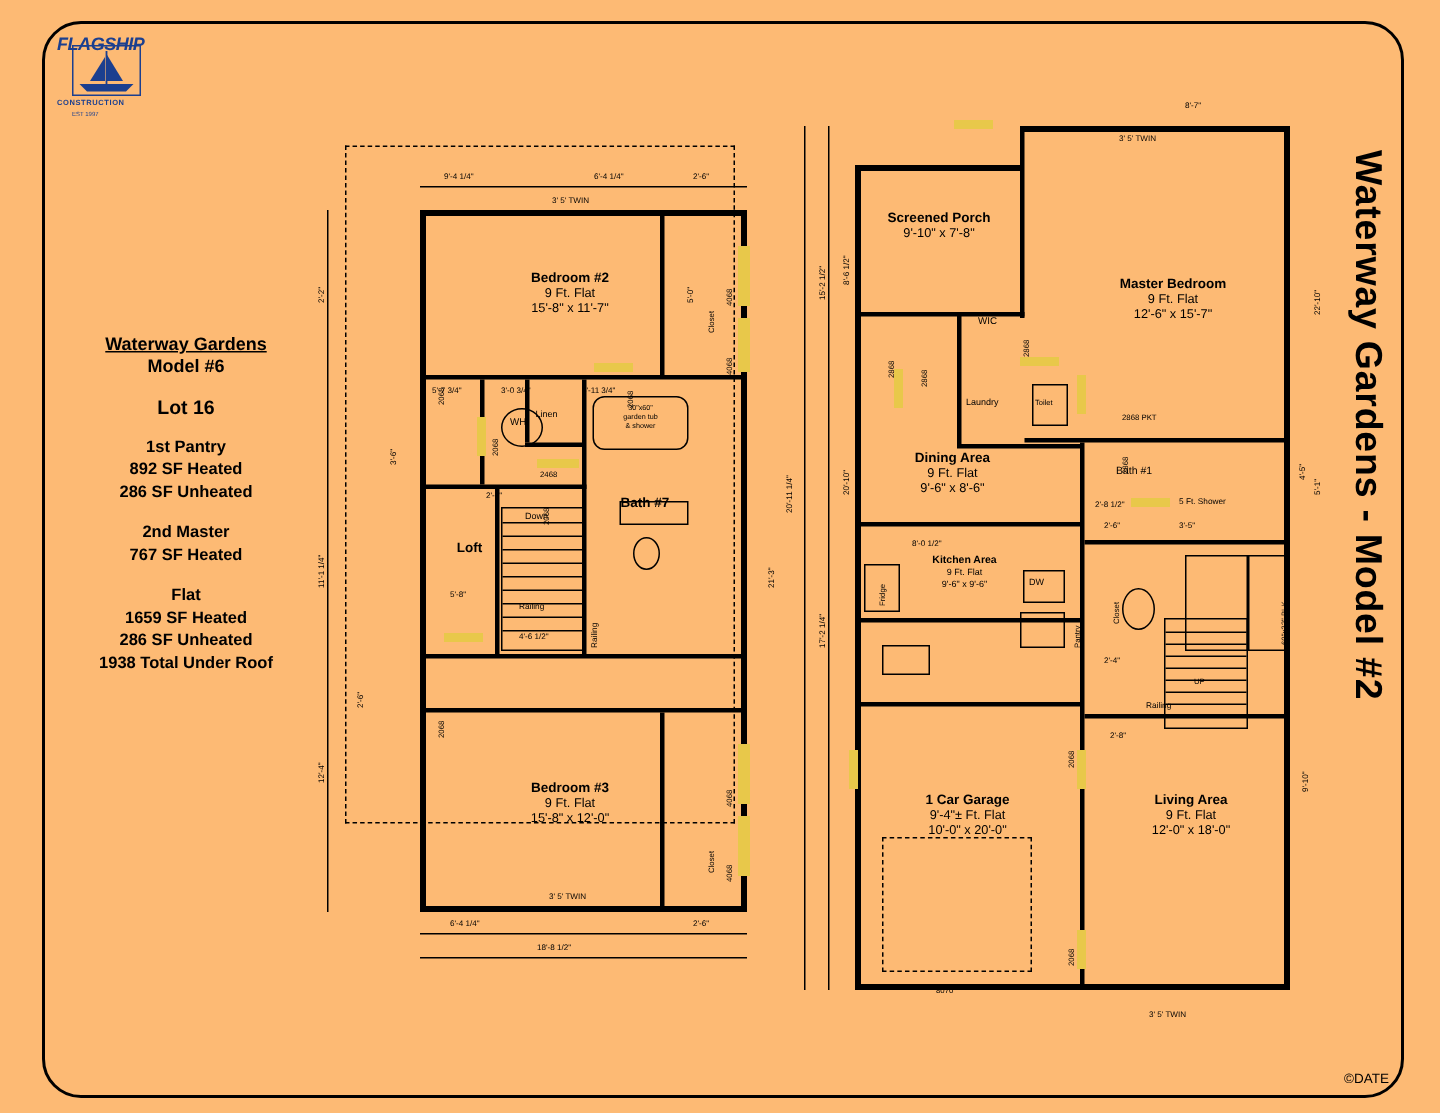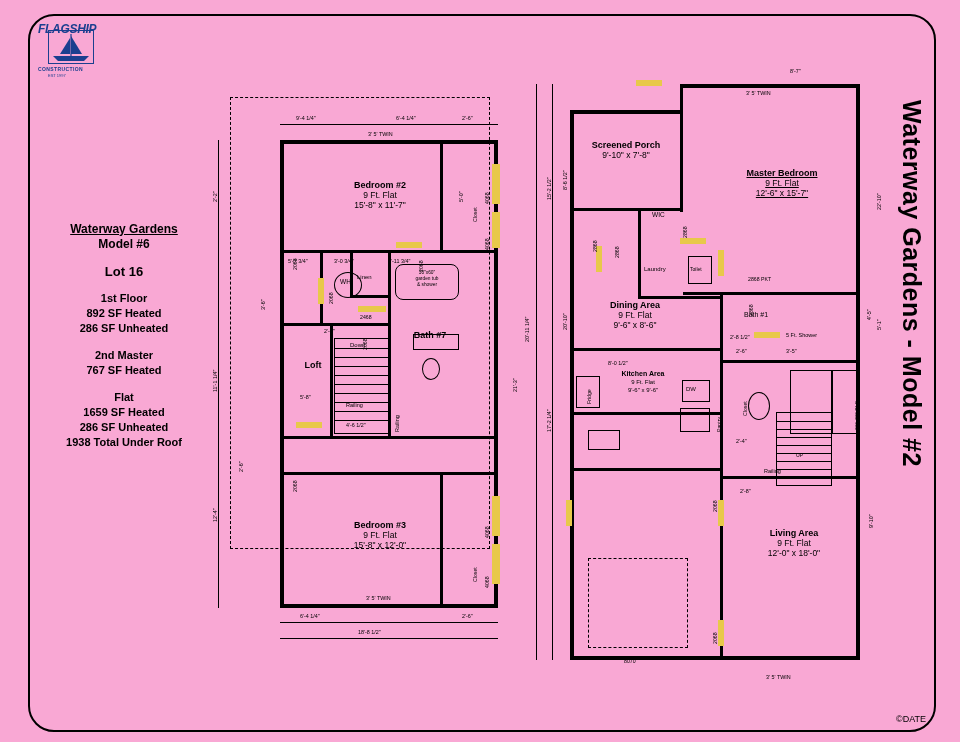--- a/index.html
+++ b/index.html
@@ -1,17 +1,17 @@
 <!DOCTYPE html>
 <html><head>
 <meta charset="utf-8">
 <style>
   html,body{margin:0;padding:0;background:#ffffff;}
   body{width:960px;height:742px;font-family:"Liberation Sans",sans-serif;color:#000;}
-  #sheet{position:relative;width:960px;height:742px;overflow:hidden;background:#f9a8d4;}
+  #sheet{position:relative;width:960px;height:742px;overflow:hidden;background:#fdba74;}
   .frame{position:absolute;left:28px;top:14px;width:904px;height:714px;border:2px solid #000;border-radius:26px;}
   
   .logo{position:absolute;left:34px;top:22px;width:76px;height:62px;}
   .logo .flag{position:absolute;left:4px;top:0;font-size:12px;font-weight:bold;font-style:italic;color:#1b3f8f;letter-spacing:-0.3px;}
   .logo .sub{position:absolute;left:4px;top:44px;font-size:5px;font-weight:bold;color:#1b3f8f;letter-spacing:0.4px;}
   .logo .est{position:absolute;left:14px;top:51px;font-size:4px;color:#1b3f8f;}
   .logo svg{position:absolute;left:14px;top:8px;}
   
   .approve{position:absolute;left:112px;top:28px;width:474px;height:58px;border:1.6px solid #000;border-radius:26px;}
   .approve .lbl{position:absolute;font-size:10.5px;font-weight:bold;}
@@ -69,21 +69,21 @@
 
 
   <div class="vtitle">
     <span>Waterway Gardens - Model #2</span>
   </div>
 
   <div class="info">
     <div class="ttl">Waterway Gardens</div>
     <div class="ttl2">Model #6</div>
     <div class="lot">Lot 16</div>
-    <div class="grp">1st Floor</div>
+    <div class="grp">1st Pantry</div>
     <div class="ln">892 SF Heated</div>
     <div class="ln">286 SF Unheated</div>
     <div class="grp">2nd Master</div>
     <div class="ln">767 SF Heated</div>
     <div class="grp">Flat</div>
     <div class="ln">1659 SF Heated</div>
     <div class="ln">286 SF Unheated</div>
     <div class="ln">1938 Total Under Roof</div>
   </div>
 
@@ -255,34 +255,39 @@
     <div class="tiny" style="left:256px;top:392px;">UP</div>
     <div class="tiny" style="left:224px;top:408px;font-size:5.5px;">Railing</div>
 
     <div class="dash" style="left:48px;top:498px;width:98px;height:88px;"></div>
     <div class="tiny" style="left:84px;top:598px;">8070</div>
 
     <div class="room" style="left:32px;top:80px;width:108px;">
       <b>Screened Porch</b><br>
       <span>9'-10" x 7'-8"</span>
     </div>
-    <div class="room" style="left:172px;top:108px;width:140px;text-decoration:underline;">
+    <div class="room" style="left:172px;top:124px;width:140px;">
       <b>Master Bedroom</b><br>
       <span>9 Ft. Flat</span><br>
       <span>12'-6" x 15'-7"</span>
     </div>
     <div class="room" style="left:40px;top:240px;width:110px;">
       <b>Dining Area</b><br>
       <span>9 Ft. Flat</span><br>
       <span>9'-6" x 8'-6"</span>
     </div>
     <div class="room" style="left:60px;top:310px;width:86px;font-size:6px;line-height:8px;">
       <b style="font-size:7px;">Kitchen Area</b><br>
       <span>9 Ft. Flat</span><br>
       <span>9'-6" x 9'-6"</span>
+    </div>
+    <div class="room" style="left:40px;top:468px;width:130px;">
+      <b>1 Car Garage</b><br>
+      <span>9'-4"± Ft. Flat</span><br>
+      <span>10'-0" x 20'-0"</span>
     </div>
     <div class="room" style="left:192px;top:468px;width:124px;">
       <b>Living Area</b><br>
       <span>9 Ft. Flat</span><br>
       <span>12'-0" x 18'-0"</span>
     </div>
 
     <div class="tiny" style="left:112px;top:152px;font-size:6.5px;">WIC</div>
     <div class="tiny" style="left:104px;top:206px;font-size:6px;">Laundry</div>
     <div class="tiny" style="left:150px;top:206px;font-size:5px;">Toilet</div>

